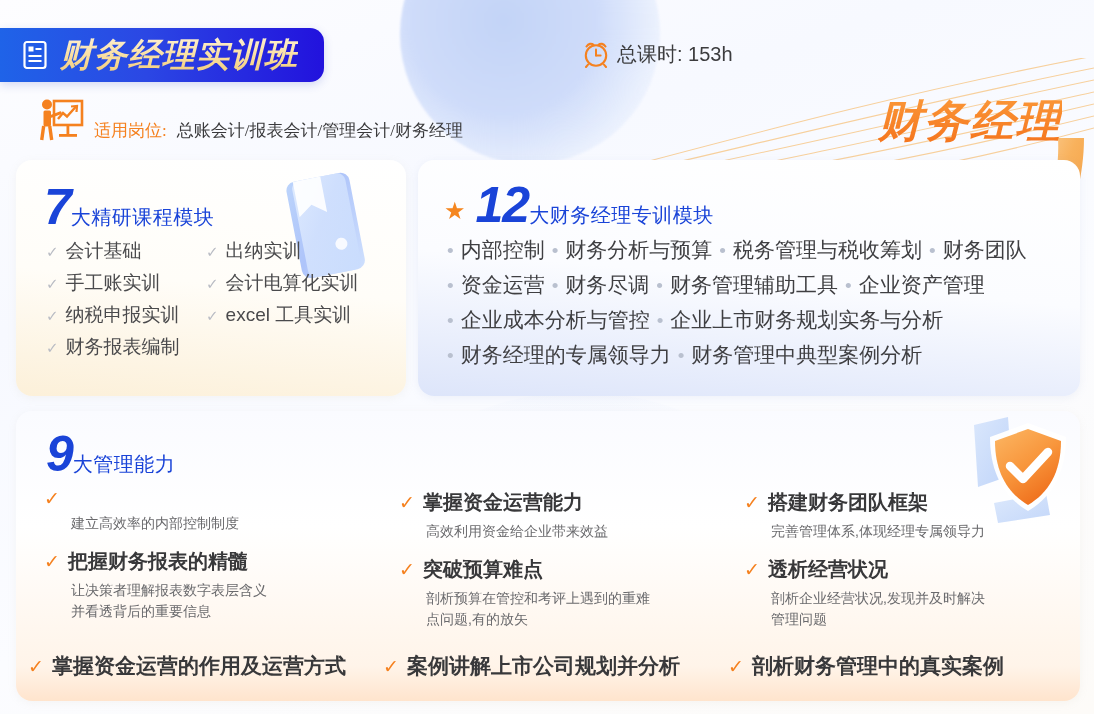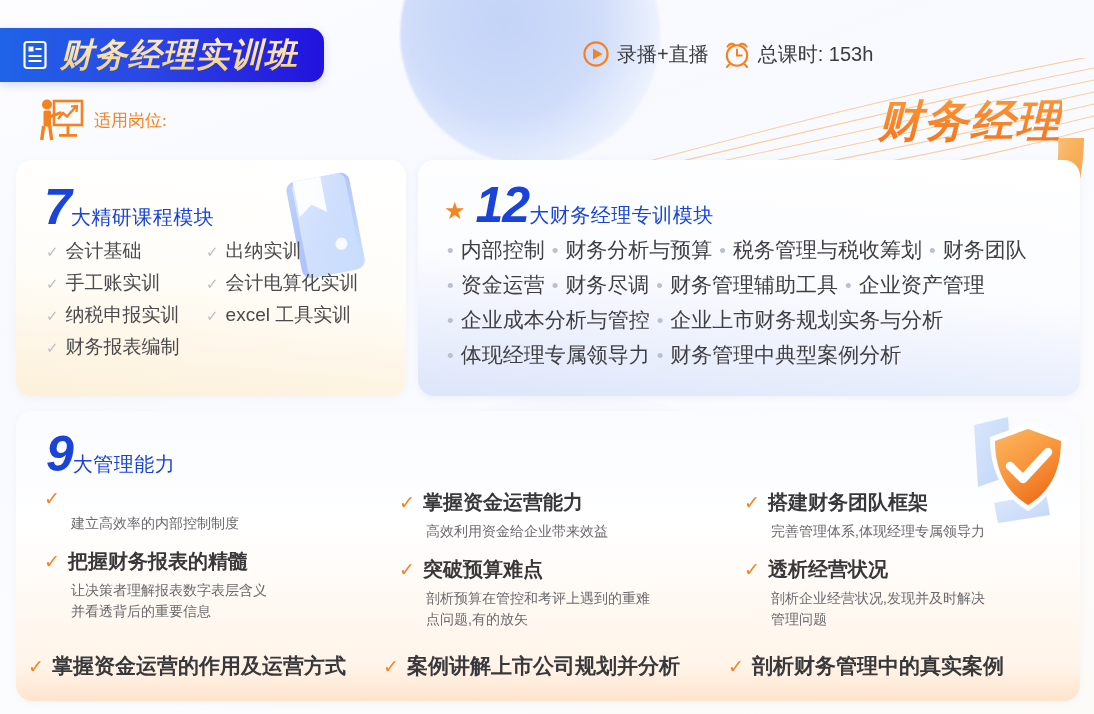--- a/index.html
+++ b/index.html
@@ -73,21 +73,21 @@
     -webkit-background-clip: text;
     background-clip: text;
     -webkit-text-fill-color: transparent;
     white-space: nowrap;
   }
 
   .post-row {
     position: absolute;
     left: 38px; top: 98px;
     display: flex;
-    align-items: center;
+    align-items: flex-end;
     gap: 10px;
     font-family: Liberation Serif, serif;
   }
   .post-icon { width: 46px; height: 44px; display:block; }
   .post-label { font-size: 17px; color: #f5811f; font-weight: 500; white-space: nowrap; }
   .post-value { font-size: 17px; color: #3a3a3c; white-space: nowrap; }
 
   .meta-row {
     position: absolute;
     left: 582px; top: 40px;
@@ -262,30 +262,24 @@
         <rect x="11" y="28" width="3.4" height="14" transform="rotate(-8 12.7 35)"></rect>
         <rect x="12" y="15" width="12" height="3" rx="1.4" transform="rotate(-22 18 16.5)"></rect>
       </g>
       <rect x="16" y="3" width="28" height="24" fill="none" stroke="#f5811f" stroke-width="2.6"></rect>
       <polyline points="20,21 25,15 29,18.5 38,8.5" fill="none" stroke="#f5811f" stroke-width="2.4"></polyline>
       <polyline points="33,8.5 39,8 38.5,14" fill="none" stroke="#f5811f" stroke-width="2.2"></polyline>
       <rect x="28.5" y="27" width="2.8" height="9" fill="#f5811f"></rect>
       <rect x="21" y="36" width="18" height="2.8" fill="#f5811f"></rect>
     </svg>
     <span class="post-label">适用岗位:</span>
+    <span class="post-value">总账会计/报表会计/管理会计/财务经理</span>
   </div>
 
   <div class="meta-row">
-    <div class="meta-item">
-      <svg class="glyph" viewBox="0 0 28 28">
-        <circle cx="14" cy="14" r="11.6" fill="none" stroke="#f5811f" stroke-width="2.1"></circle>
-        <polygon points="11,8.5 20.5,14 11,19.5" fill="#f5811f"></polygon>
-      </svg>
-      <span class="meta-text">录播+直播</span>
-    </div>
     <div class="meta-item">
       <svg class="glyph" viewBox="0 0 28 28">
         <circle cx="14" cy="15.5" r="10.2" fill="none" stroke="#f5811f" stroke-width="2.1"></circle>
         <path d="M4.5 6.5 C 6.5 3.5, 9.5 3, 11.5 4.8" fill="none" stroke="#f5811f" stroke-width="2.1" stroke-linecap="round"></path>
         <path d="M23.5 6.5 C 21.5 3.5, 18.5 3, 16.5 4.8" fill="none" stroke="#f5811f" stroke-width="2.1" stroke-linecap="round"></path>
         <line x1="14" y1="9.5" x2="14" y2="15.5" stroke="#f5811f" stroke-width="2" stroke-linecap="round"></line>
         <line x1="14" y1="15.5" x2="18.6" y2="15.5" stroke="#f5811f" stroke-width="2" stroke-linecap="round"></line>
         <line x1="6" y1="24.6" x2="4" y2="27" stroke="#f5811f" stroke-width="2" stroke-linecap="round"></line>
         <line x1="22" y1="24.6" x2="24" y2="27" stroke="#f5811f" stroke-width="2" stroke-linecap="round"></line>
       </svg>
@@ -384,21 +378,21 @@
         <span class="mod-text">企业资产管理</span>
       </div>
       <div class="mod-line">
         <span class="mod-dot">•</span>
         <span class="mod-text">企业成本分析与管控</span>
         <span class="mod-dot">•</span>
         <span class="mod-text">企业上市财务规划实务与分析</span>
       </div>
       <div class="mod-line">
         <span class="mod-dot">•</span>
-        <span class="mod-text">体现经理专属领导力</span>
+        <span class="mod-text">财务经理的专属领导力</span>
         <span class="mod-dot">•</span>
         <span class="mod-text">财务管理中典型案例分析</span>
       </div>
     </div>
   </div>
 
   <div class="card card-bottom">
     <div class="heading">
       <span class="big-num">9</span>
       <span class="head-rest">大管理能力</span>

